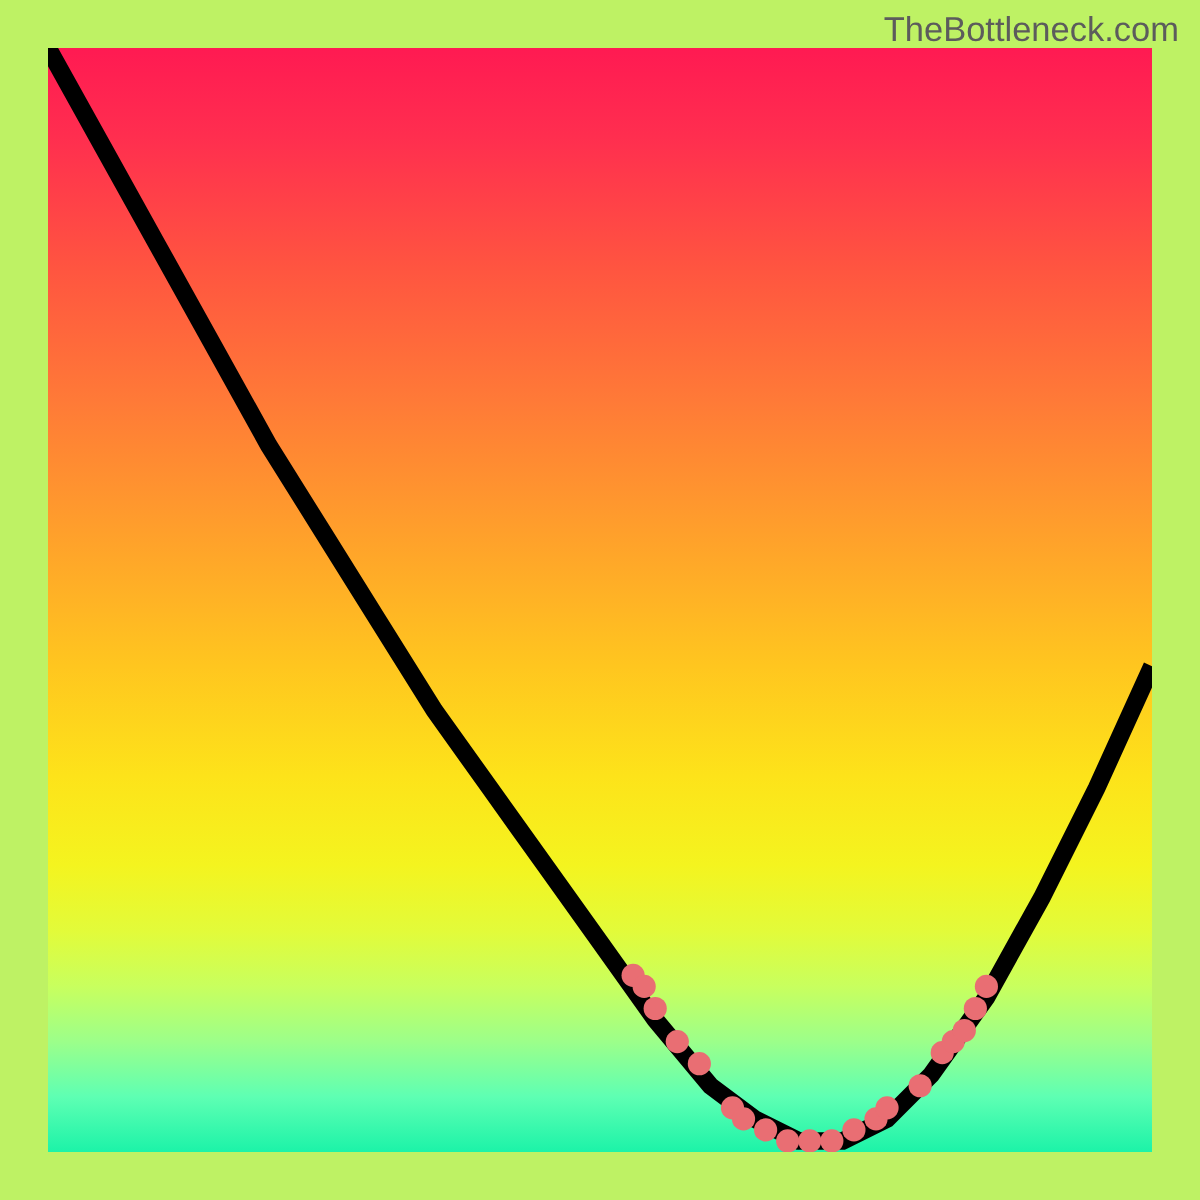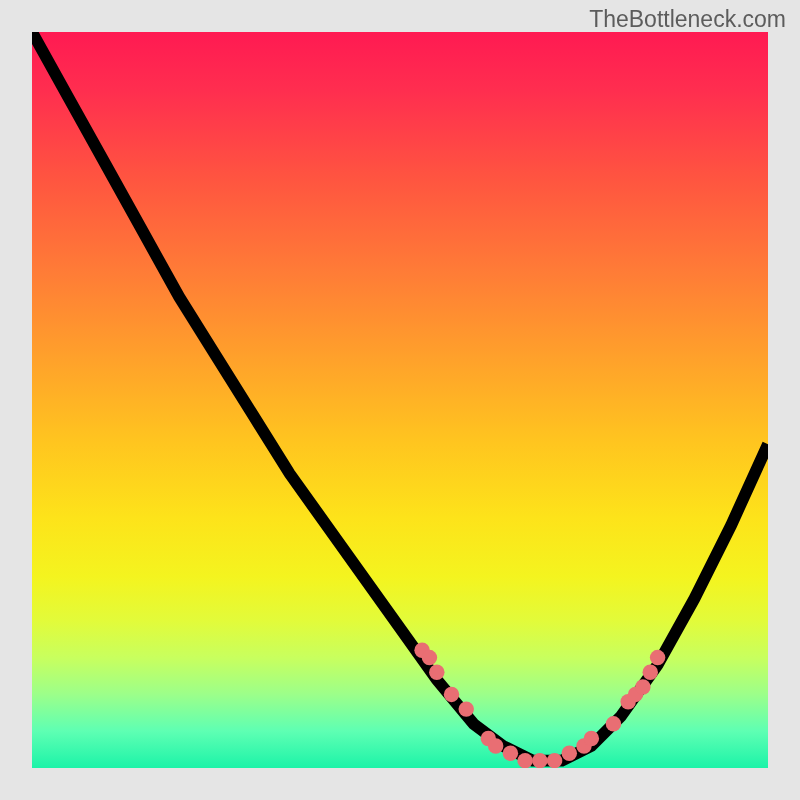--- a/index.html
+++ b/index.html
@@ -8,21 +8,21 @@
     width: 800px;
     height: 800px;
     background: #000;
     overflow: hidden;
     font-family: Arial, Helvetica, sans-serif;
   }
   .frame {
     position: relative;
     width: 800px;
     height: 800px;
-    background: #e5e5e5;
+    background: #bef264;
   }
   .watermark {
     position: absolute;
     top: 6px;
     right: 14px;
     color: #5c5c5c;
     font-size: 23px;
     font-weight: 500;
     letter-spacing: 0;
     z-index: 20;

